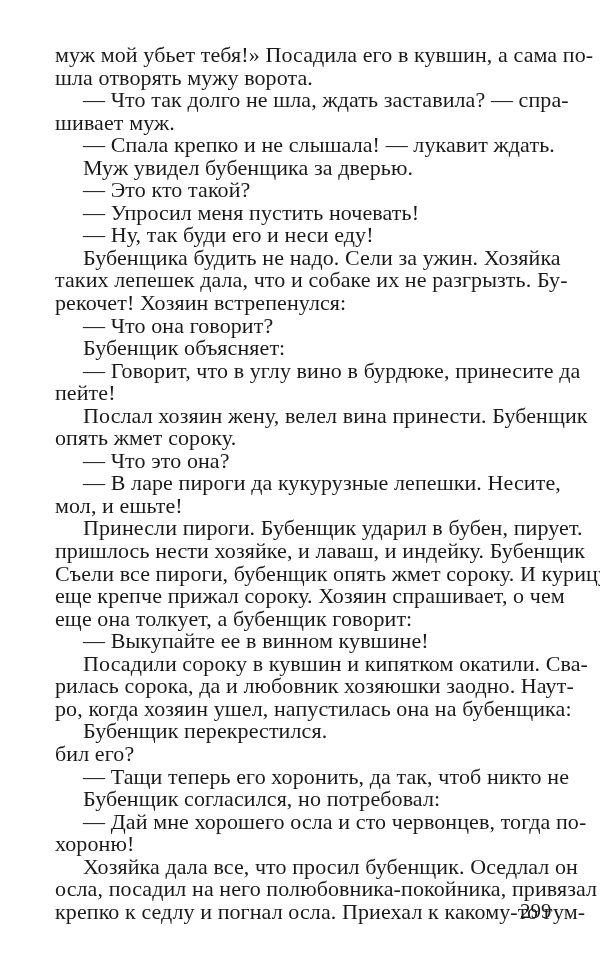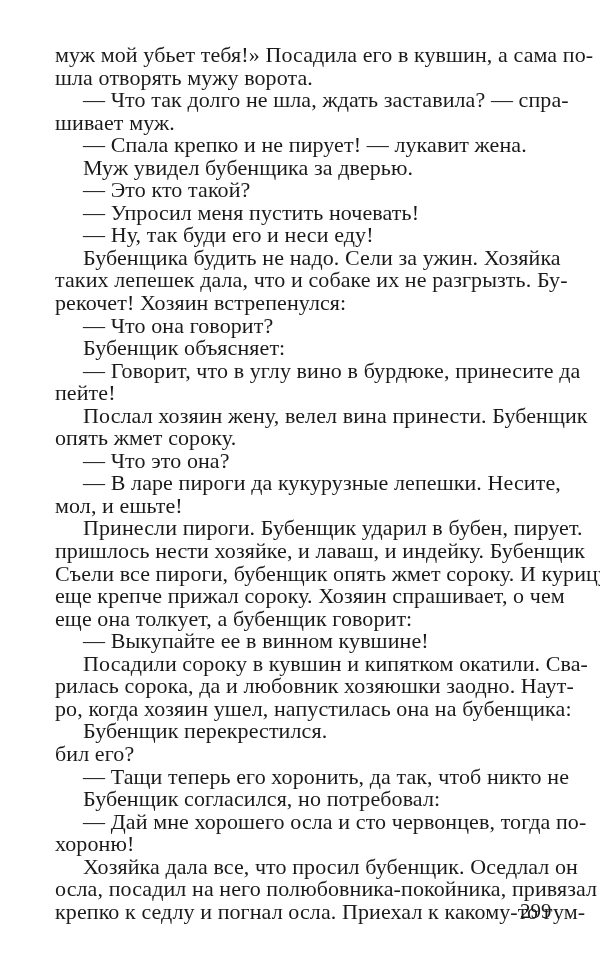--- a/index.html
+++ b/index.html
@@ -49,21 +49,21 @@
     }
   </style>
 </head>
 <body>
 
 <div class="page" id="page-body">
     <span class="line">муж мой убьет тебя!» Посадила его в кувшин, а сама по-</span>
     <span class="line last">шла отворять мужу ворота.</span>
     <span class="line indent">— Что так долго не шла, ждать заставила? — спра-</span>
     <span class="line last">шивает муж.</span>
-    <span class="line indent last">— Спала крепко и не пирует! — лукавит жена.</span>
+    <span class="line indent last">— Спала крепко и не слышала! — лукавит ждать.</span>
     <span class="line indent last">Муж увидел бубенщика за дверью.</span>
     <span class="line indent last">— Это кто такой?</span>
     <span class="line indent last">— Упросил меня пустить ночевать!</span>
     <span class="line indent last">— Ну, так буди его и неси еду!</span>
     <span class="line indent">Бубенщика будить не надо. Сели за ужин. Хозяйка</span>
     <span class="line">таких лепешек дала, что и собаке их не разгрызть. Бу-</span>
     <span class="line last">рекочет! Хозяин встрепенулся:</span>
     <span class="line indent last">— Что она говорит?</span>
     <span class="line indent last">Бубенщик объясняет:</span>
     <span class="line indent">— Говорит, что в углу вино в бурдюке, принесите да</span>

